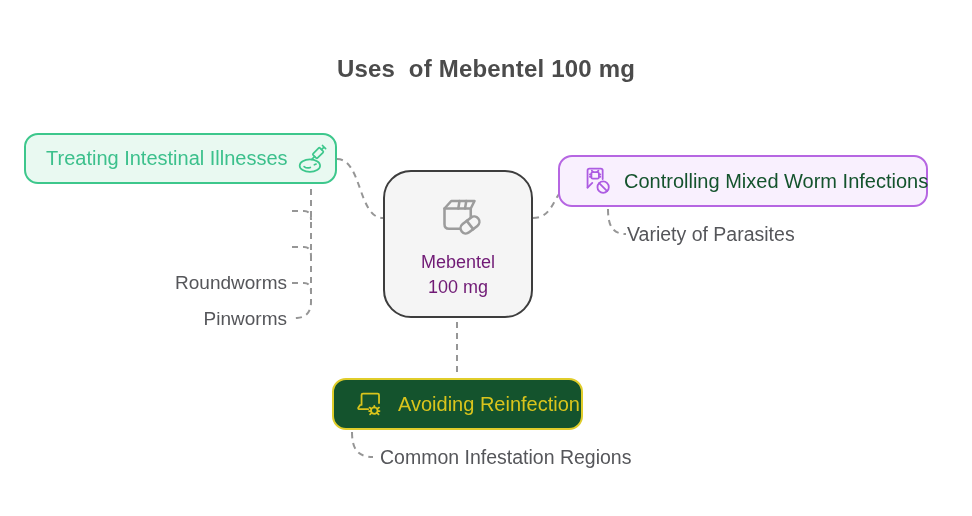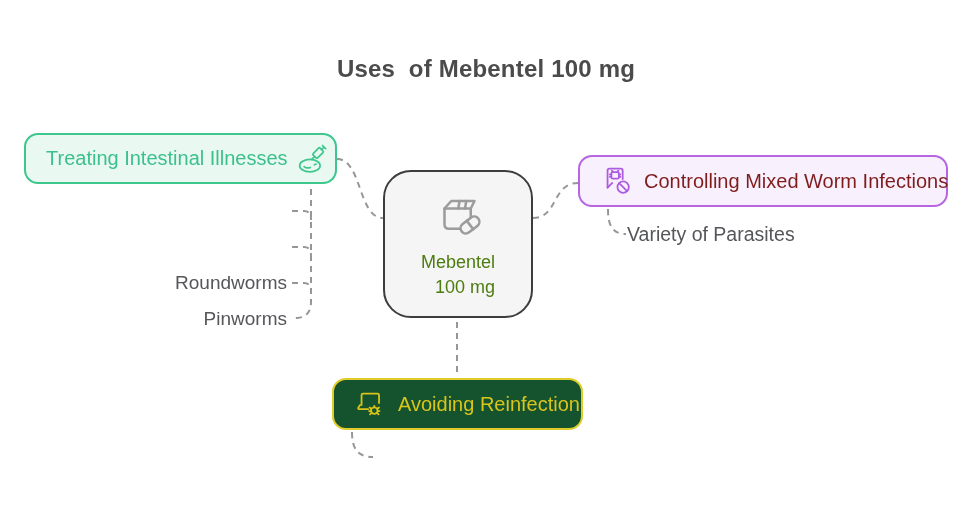--- a/index.html
+++ b/index.html
@@ -13,39 +13,39 @@
   }
   .branch-box{
     position:absolute;display:flex;align-items:center;box-sizing:border-box;
     border-radius:14px;padding:0 20px;font-size:20px;white-space:nowrap;
   }
   .box-green{
     left:24px;top:133px;width:313px;height:51px;
     background:#e9f9f1;border:2px solid #3dc78c;color:#3cc08c;
   }
   .box-purple{
-    left:578px;top:155px;width:370px;height:52px;
-    background:#f9f0fe;border:2px solid #b666e2;color:#7f1d1d;
+    left:558px;top:155px;width:370px;height:52px;
+    background:#f9f0fe;border:2px solid #b666e2;color:#14532d;
   }
   .box-yellow{
     left:332px;top:378px;width:251px;height:52px;
     background:#14532d;border:2px solid #e0cd2b;color:#d9c41c;
   }
   .branch-box .lbl{flex:0 0 auto;}
   .branch-box .ico{flex:0 0 auto;display:flex;align-items:center;}
   .box-green .ico{margin-left:9px;}
   .box-purple .ico{margin-right:10px;}
   .box-yellow .ico{margin-right:10px;}
   .center-node{
     position:absolute;left:383px;top:170px;width:150px;height:148px;box-sizing:border-box;
     background:#f5f5f5;border:2px solid #3d3d3d;border-radius:28px;
     display:flex;flex-direction:column;align-items:center;justify-content:center;
   }
   .center-node .node-label{
-    margin-top:8px;text-align:right;color:#4d7c0f;font-size:18px;line-height:25px;
+    margin-top:8px;text-align:center;color:#701a75;font-size:18px;line-height:25px;
   }
   .leaf{
     position:absolute;color:#55565a;font-size:19px;line-height:22px;white-space:nowrap;
   }
   .leaf.right-align{text-align:right;width:227px;left:60px;}
   #leaf-whipworms{top:200px;}
   #leaf-hookworms{top:236px;}
   #leaf-roundworms{top:272px;}
   #leaf-pinworms{top:308px;}
   #leaf-variety{left:627px;top:223px;font-size:19.5px;}
@@ -130,14 +130,15 @@
       <svg width="34" height="34" viewBox="0 0 36 36" fill="none" stroke="#d9c41c" stroke-width="1.9" stroke-linecap="round" stroke-linejoin="round">
         <path d="M8 19 V8.5 Q8 7 9.5 7 H25 Q26.5 7 26.5 8.5 V17"></path>
         <path d="M6.5 19 L4.5 22 Q4 23.5 6 23.5 H15"></path>
         <circle cx="21.5" cy="25" r="3.5"></circle>
         <path d="M21.5 21.5 V20 M18.3 23 L16.5 21.8 M24.7 23 L26.5 21.8 M17.8 25.5 H16 M25.2 25.5 H27 M18.5 27.5 L17 29 M24.5 27.5 L26 29"></path>
       </svg>
     </span>
     <span class="lbl">Avoiding Reinfection</span>
   </div>
 
+  <div class="leaf" id="leaf-common">Common Infestation Regions</div>
 
 </div>
 
 </body></html>

